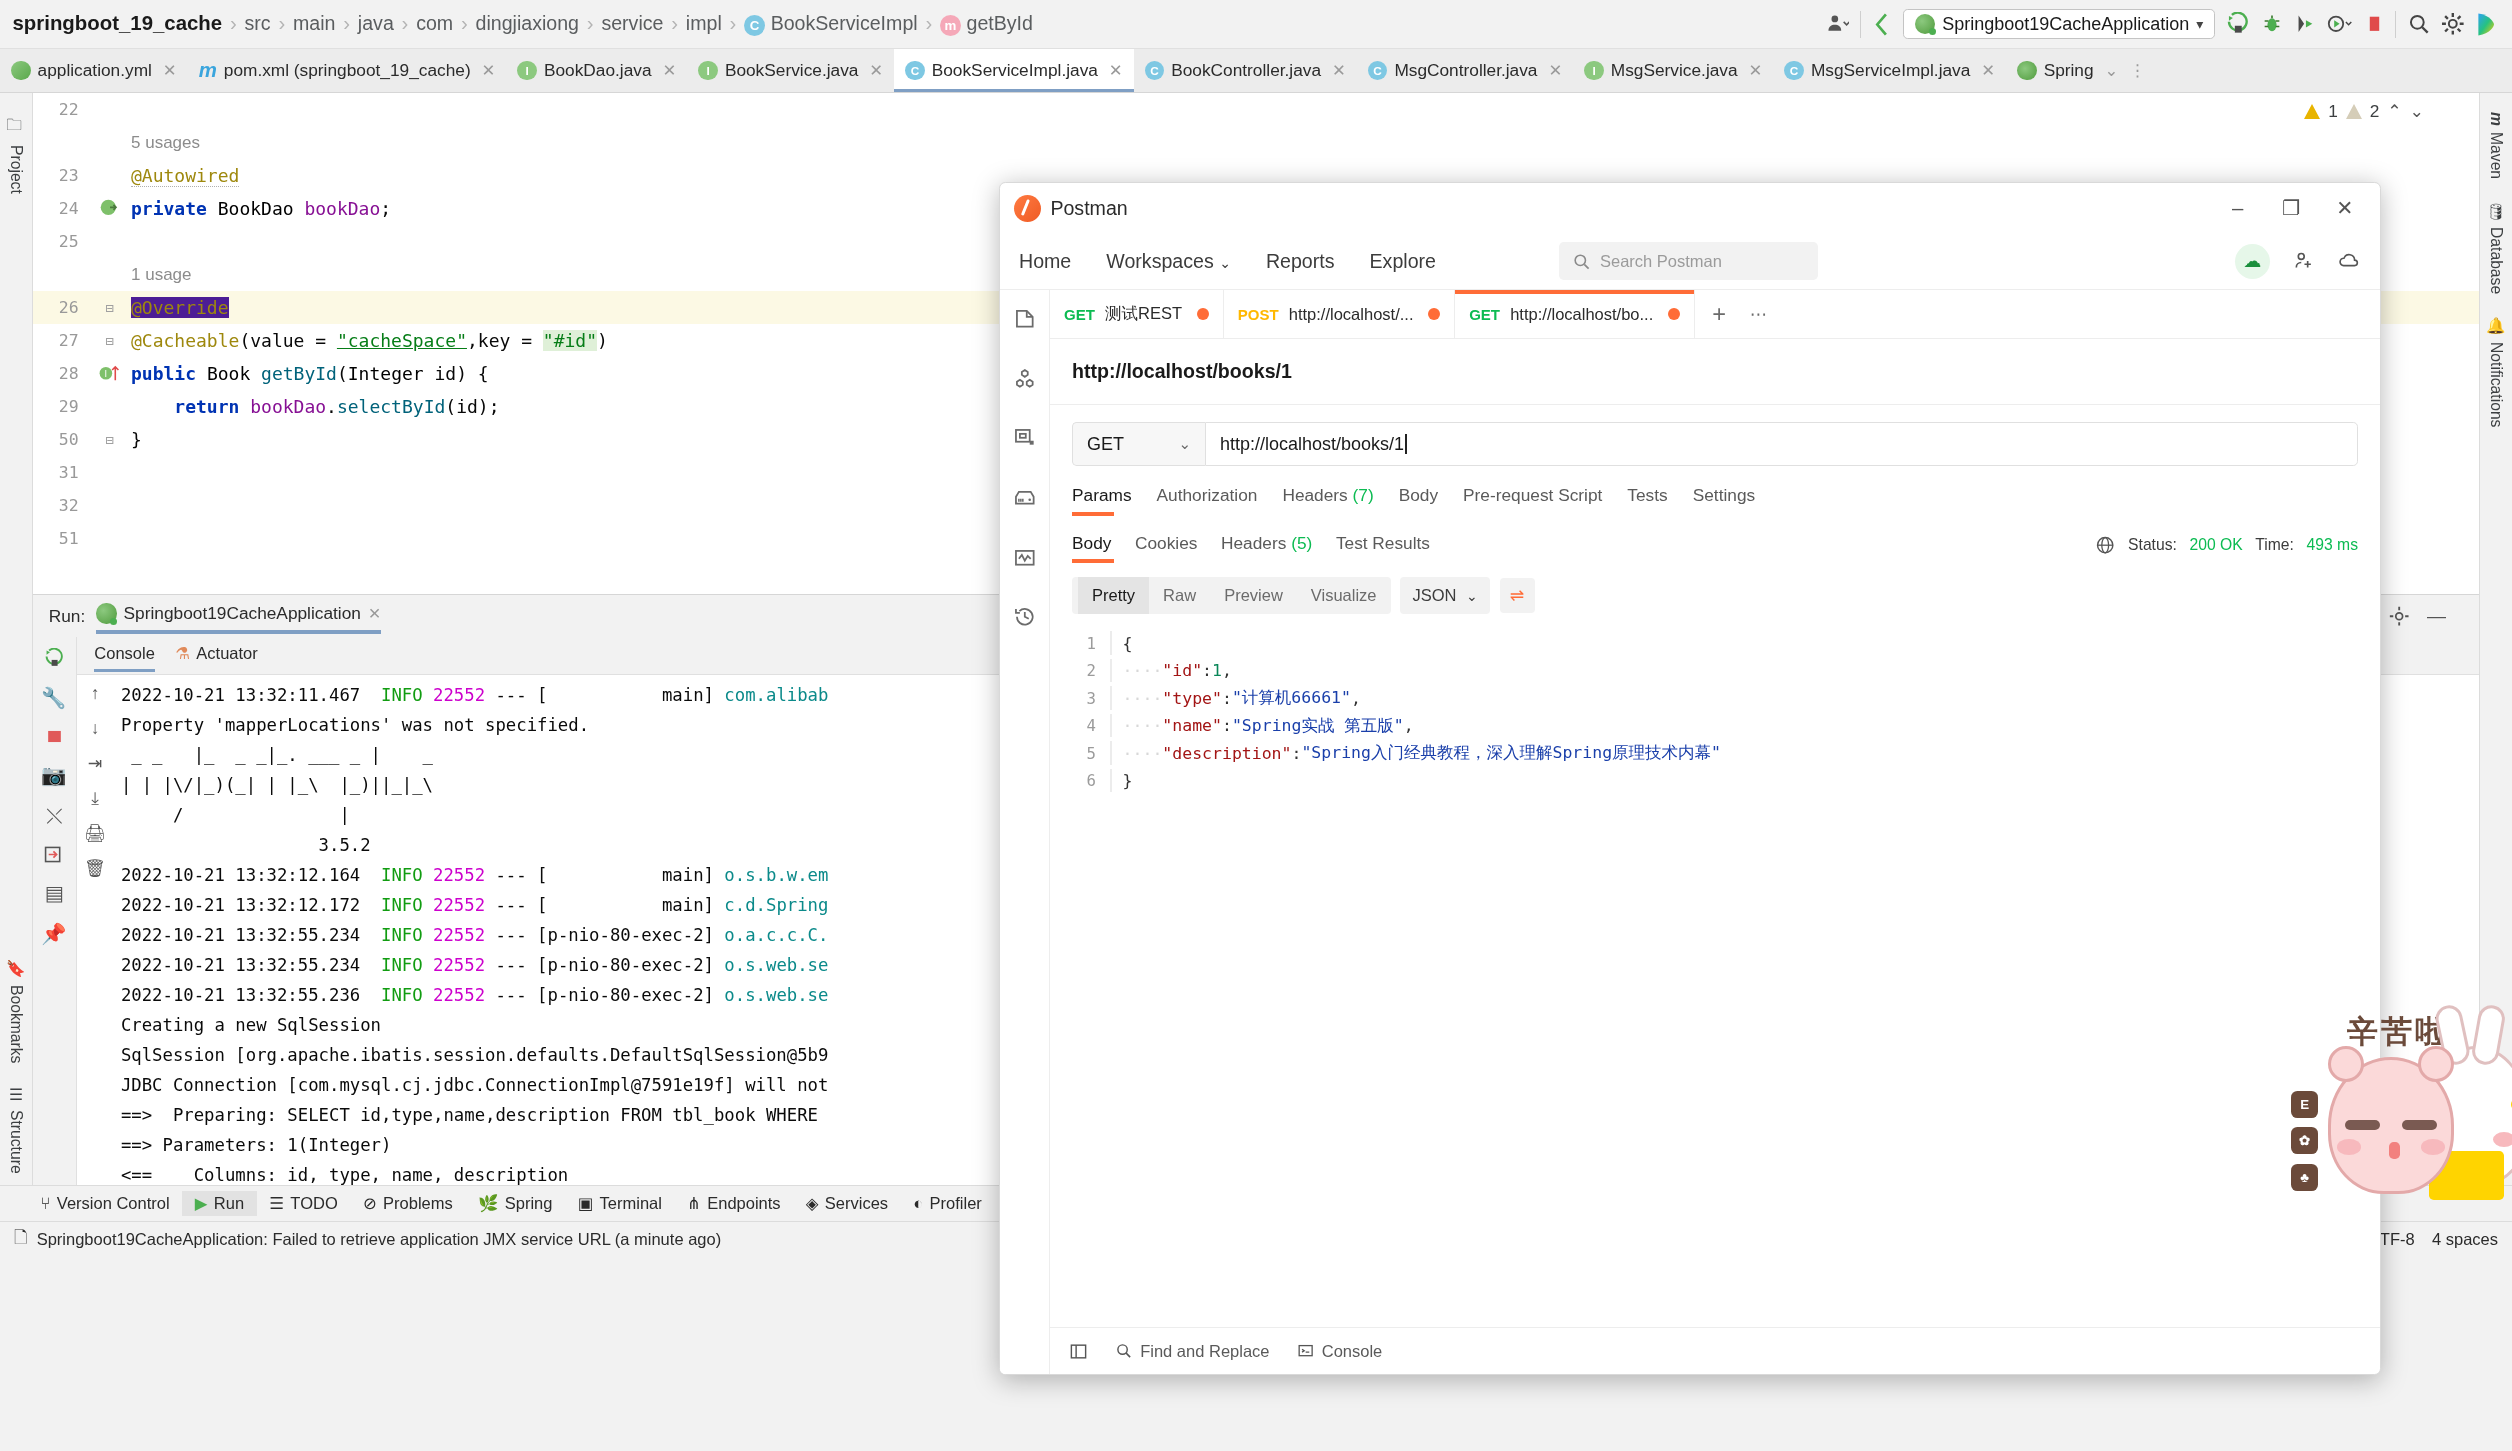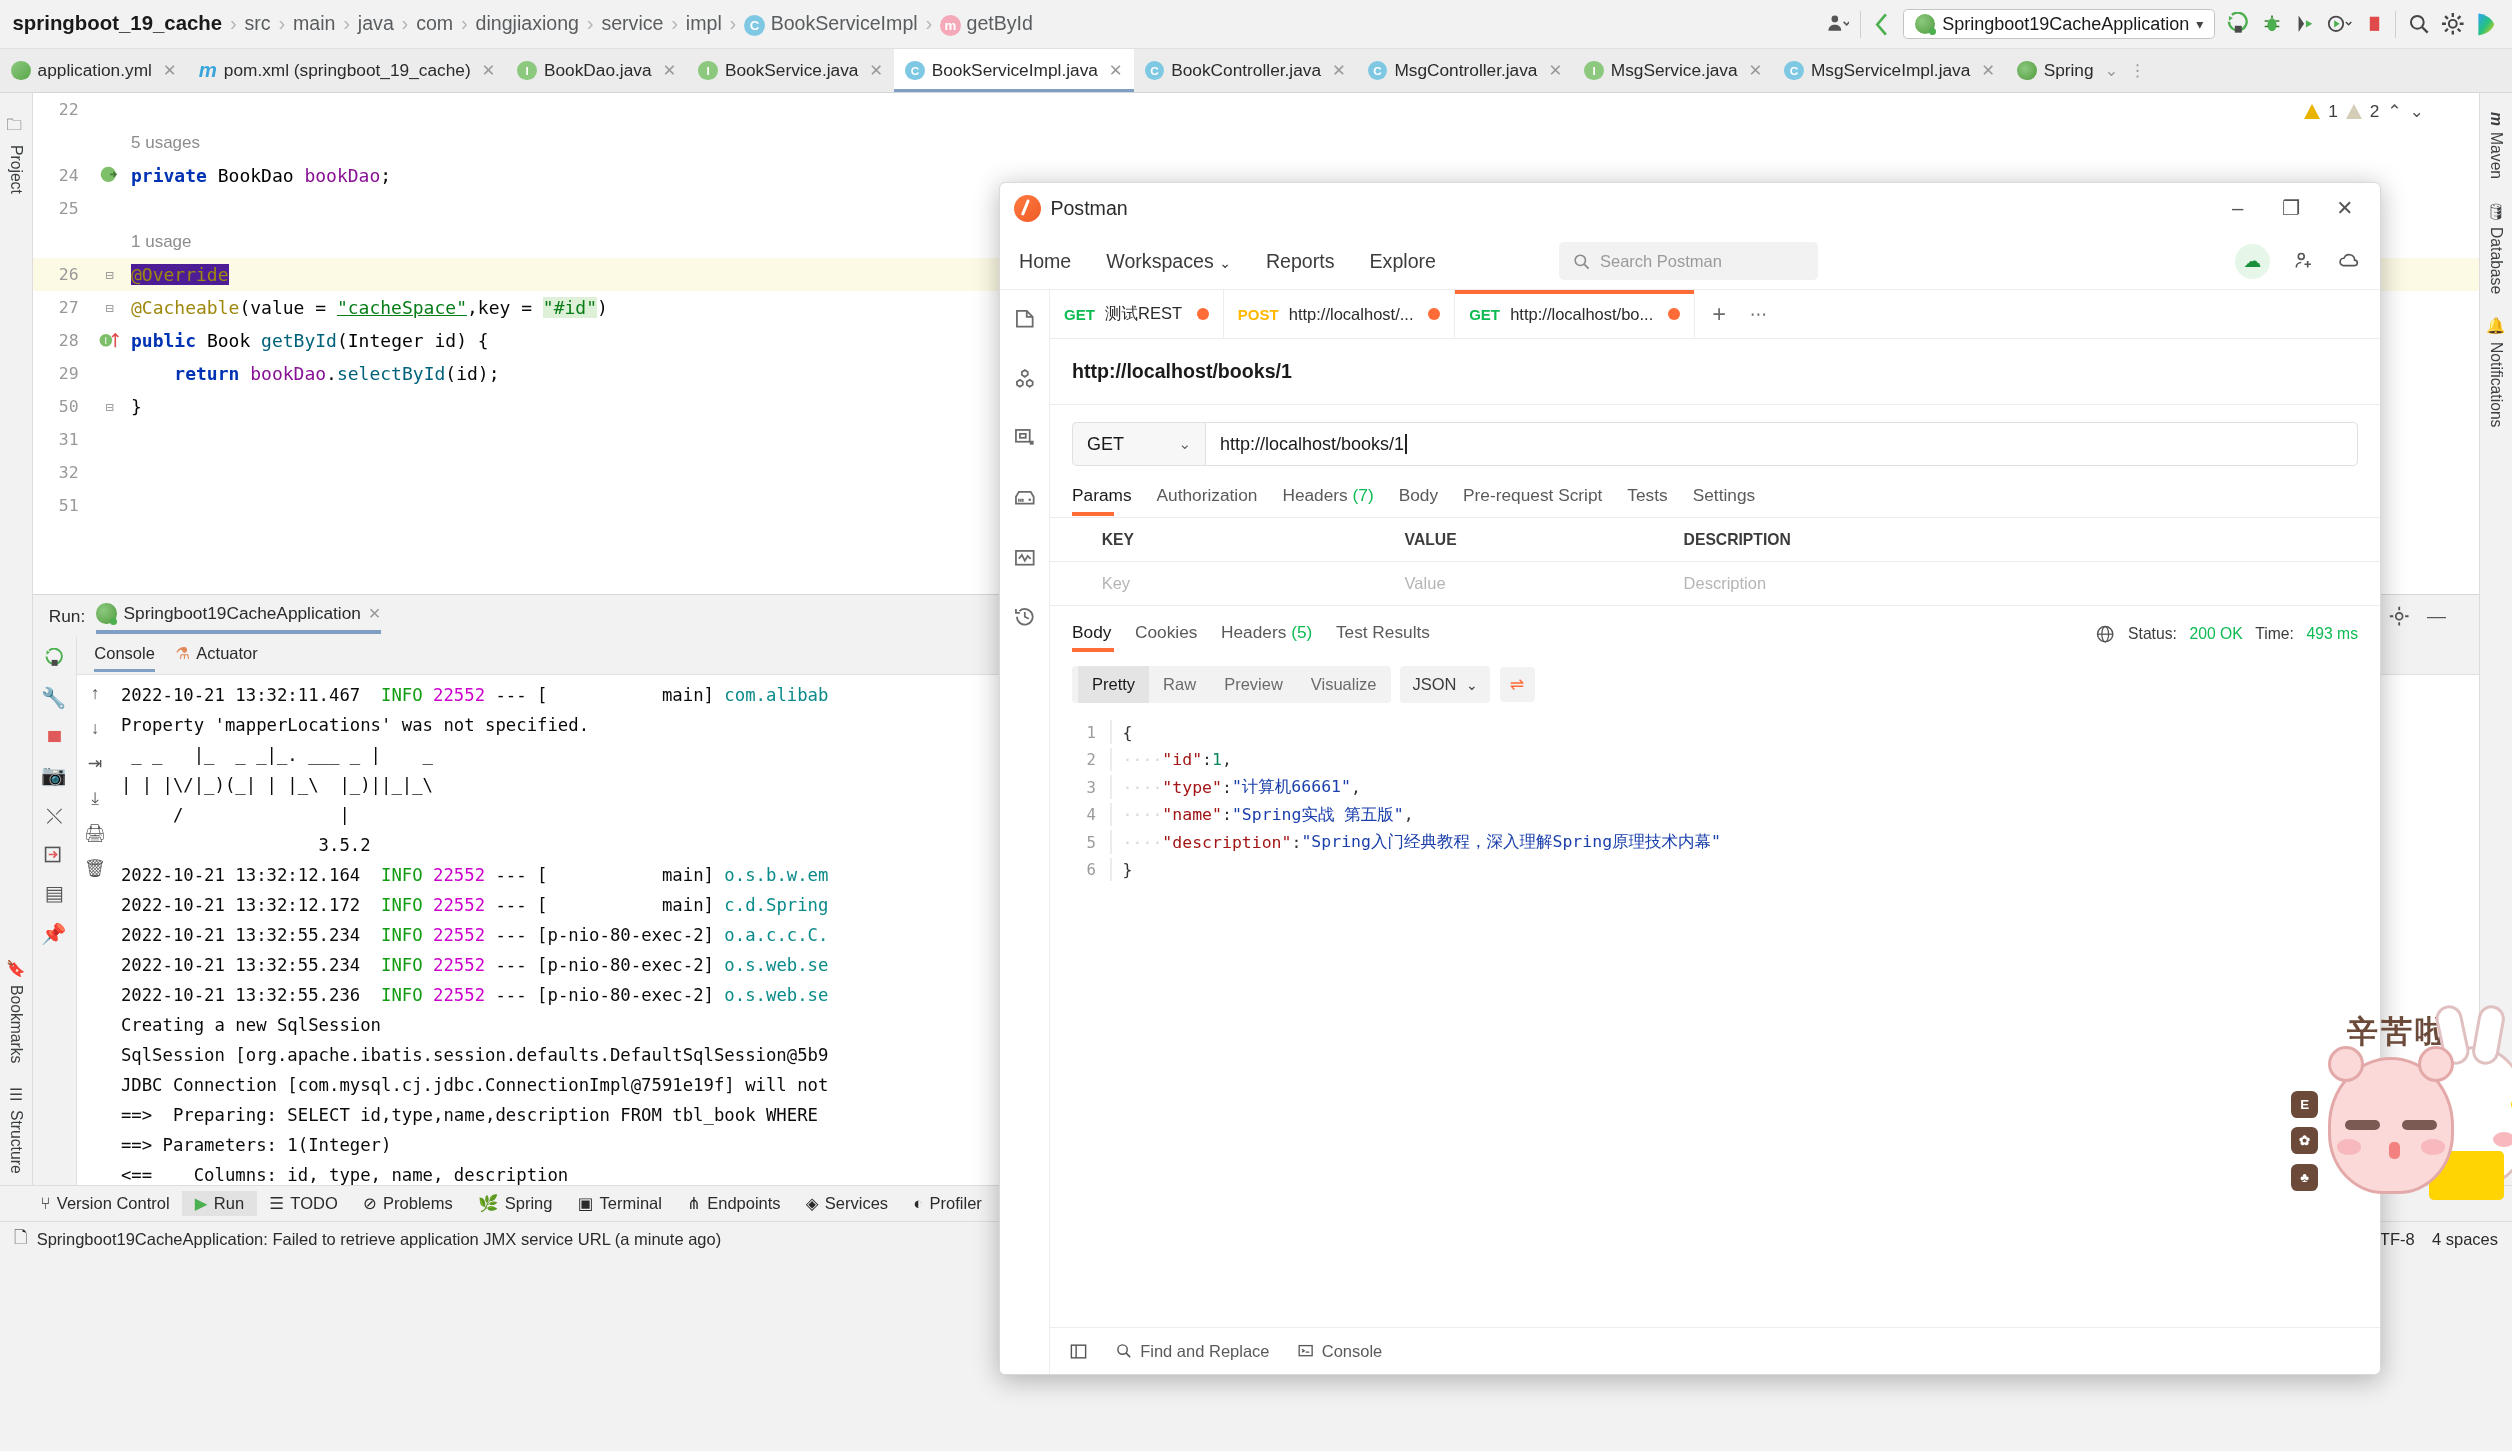--- a/index.html
+++ b/index.html
@@ -430,20 +430,25 @@
           <div class="code-lines">
             <div class="cl">
                 <span class="gutter">22</span>
                 <span class="gmark"></span>
                 <span class="ctext"></span>
               </div>
             <div class="cl">
                 <span class="gutter"></span>
                 <span class="gmark"></span>
                 <span class="ctext usage">5 usages</span>
+              </div>
+            <div class="cl">
+                <span class="gutter">23</span>
+                <span class="gmark"></span>
+                <span class="ctext"><span class="ann squiggle">@Autowired</span></span>
               </div>
             <div class="cl">
                 <span class="gutter">24</span>
                 <span class="gmark">
                   <svg width="20.4" height="20.4" viewBox="0 0 24 24">
                     <circle cx="11" cy="11" r="9" fill="#7ec06a"></circle>
                     <path d="M13 11l7 0M17 8l3 3-3 3" stroke="#4b7a3e" stroke-width="2" fill="none"></path>
                   </svg>
                 </span>
                 <span class="ctext"><span class="kw">private</span> <span class="typ">BookDao</span> <span class="fld">bookDao</span>;</span>
@@ -815,34 +820,20 @@
           <span class="pm-subtab active">Params</span>
           <span class="pm-subtab">Authorization</span>
           <span class="pm-subtab"><span>Headers</span> <span class="badge-g">(7)</span></span>
           <span class="pm-subtab">Body</span>
           <span class="pm-subtab">Pre-request Script</span>
           <span class="pm-subtab">Tests</span>
           <span class="pm-subtab">Settings</span>
         </div>
 
 
-        <div class="pm-table">
-          <div class="pm-tr">
-            <span class="cell-chk"></span>
-            <span class="cell-key pm-th">KEY</span>
-            <span class="cell-val pm-th">VALUE</span>
-            <span class="cell-desc pm-th">DESCRIPTION</span>
-          </div>
-          <div class="pm-tr">
-            <span class="cell-chk"></span>
-            <span class="cell-key pm-td">Key</span>
-            <span class="cell-val pm-td">Value</span>
-            <span class="cell-desc pm-td">Description</span>
-          </div>
-        </div>
 
         <div class="pm-resp-head">
           <div class="pm-resp-tabs">
             <span class="pm-subtab active">Body</span>
             <span class="pm-subtab">Cookies</span>
             <span class="pm-subtab"><span>Headers</span> <span class="badge-g">(5)</span></span>
             <span class="pm-subtab">Test Results</span>
           </div>
           <div class="pm-resp-meta">
             <span>

